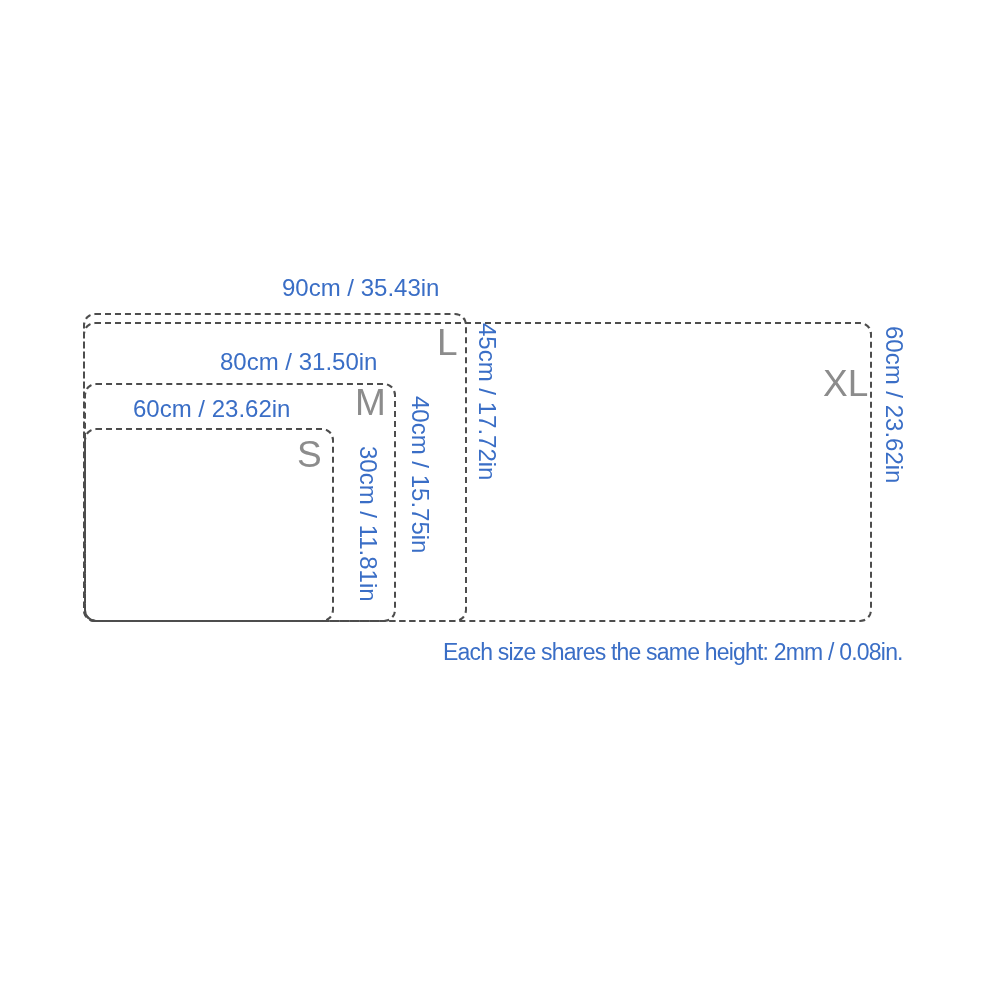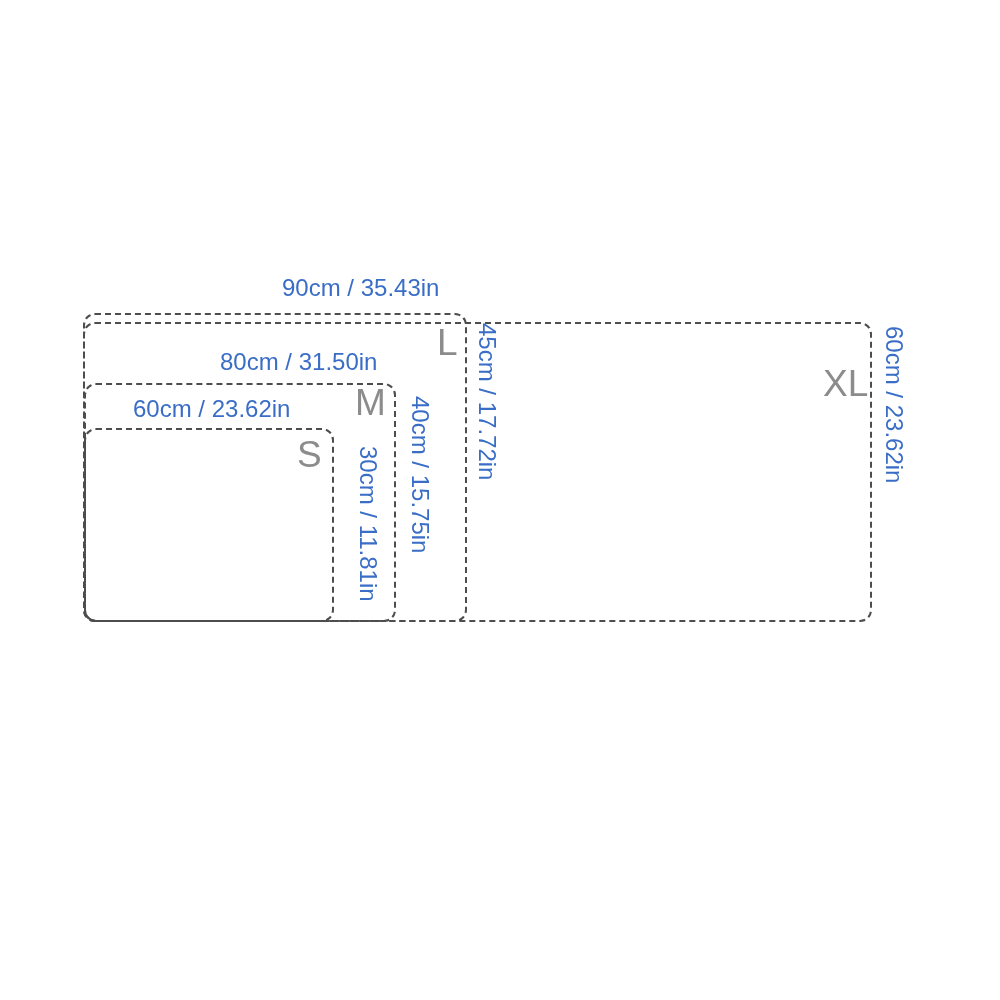--- a/index.html
+++ b/index.html
@@ -87,14 +87,15 @@
   <div class="dim dim-v dim-h-l">45cm / 17.72in</div>
   <div class="dim dim-v dim-h-m">40cm / 15.75in</div>
   <div class="dim dim-v dim-h-s">30cm / 11.81in</div>
   <div class="dim dim-v dim-h-xl">60cm / 23.62in</div>
 
   <div class="size-letter letter-s">S</div>
   <div class="size-letter letter-m">M</div>
   <div class="size-letter letter-l">L</div>
   <div class="size-letter letter-xl">XL</div>
 
+  <div class="note">Each size shares the same height: 2mm / 0.08in.</div>
 
 </div>
 
 </body></html>

